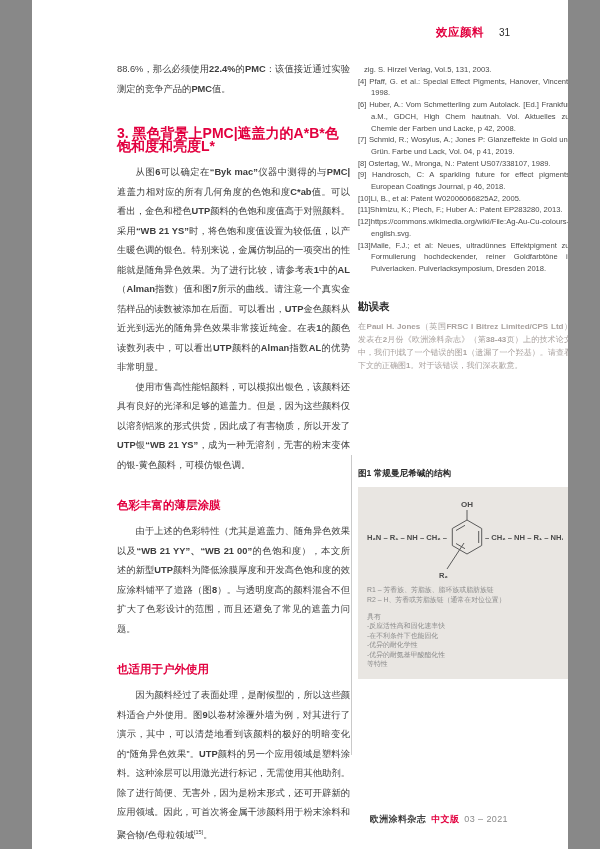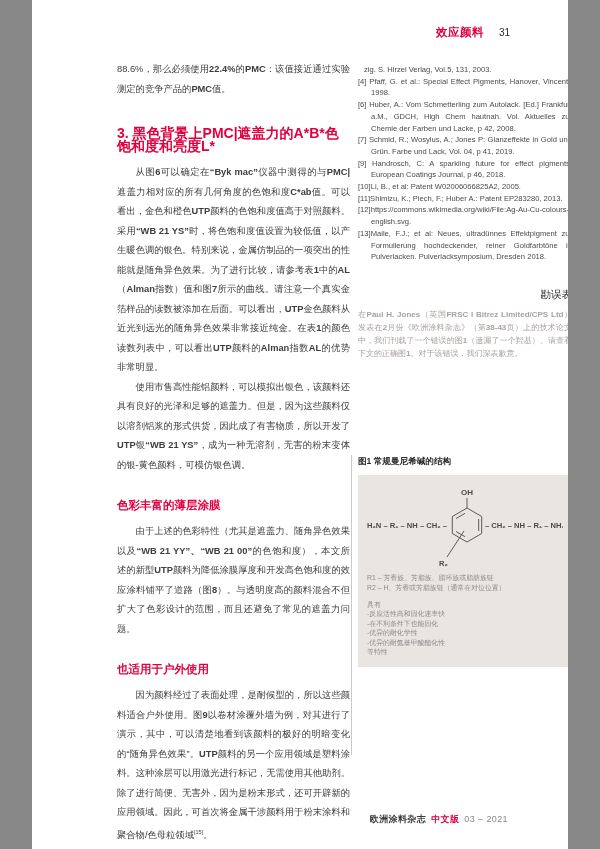--- a/index.html
+++ b/index.html
@@ -20,21 +20,21 @@
   .ref{font-size:7.6px;line-height:11.7px;color:#4a4a4a;padding-left:13px;text-indent:-13px;text-align:justify;}
   .ref.cont{padding-left:6px;text-indent:0;}
   .sup{vertical-align:super;font-size:5.5px;}
   
   .author{display:flex;gap:9px;margin:12px 0 0 8px;}
   .photo{width:58px;height:58px;flex:none;}
   .a-name{color:var(--red);font-weight:bold;font-size:9.5px;margin:3px 0 4px;}
   .a-co{font-size:8.6px;color:#585858;line-height:14px;}
   .a-mail{font-size:8.6px;color:#585858;text-decoration:underline;line-height:14px;cursor:pointer;display:inline-block;}
   
-  .err-h{font-size:10.5px;font-weight:normal;color:#2b2b2b;margin:25px 0 6px;text-align:right;}
+  .err-h{font-size:10.5px;font-weight:bold;color:#2b2b2b;margin:25px 0 6px;}
   .err-b{font-size:8px;line-height:13px;color:#a9a29f;text-align:justify;margin:0;}
   
   .fig-cap{font-size:8.6px;font-weight:bold;color:#2b2b2b;margin:96px 0 7px;}
   .fig-box{background:#e9e6e2;padding:10px 9px 10px;}
   .legend-line{font-size:6.9px;line-height:10px;color:#8b8b8b;margin:0;}
   .notes{margin-top:7px;}
   .note{font-size:6.9px;line-height:9.5px;color:#8b8b8b;margin:0;}
   
   .divider{position:absolute;left:319px;top:455px;width:1px;height:300px;background:#c9c9c9;}
   
@@ -70,20 +70,21 @@
 
   </div>
 
   <div class="divider"></div>
 
   <div class="col-right">
     <div class="ref cont">zig. S. Hirzel Verlag, Vol.5, 131, 2003.</div>
     <div class="ref">[4] Pfaff, G. et al.: Special Effect Pigments, Hanover, Vincentz 1998.</div>
     <div class="ref">[6] Huber, A.: Vom Schmetterling zum Autolack. [Ed.] Frankfurt a.M., GDCH, High Chem hautnah. Vol. Aktuelles zur Chemie der Farben und Lacke, p 42, 2008.</div>
     <div class="ref">[7] Schmid, R.; Wosylus, A.; Jones P: Glanzeffekte in Gold und Grün. Farbe und Lack, Vol. 04, p 41, 2019.</div>
+    <div class="ref">[8] Ostertag, W., Mronga, N.: Patent US07/338107, 1989.</div>
     <div class="ref">[9] Handrosch, C: A sparkling future for effect pigments, European Coatings Journal, p 46, 2018.</div>
     <div class="ref">[10]Li, B., et al: Patent W02006066825A2, 2005.</div>
     <div class="ref">[11]Shimizu, K.; Piech, F.; Huber A.: Patent EP283280, 2013.</div>
     <div class="ref">[12]https://commons.wikimedia.org/wiki/File:Ag-Au-Cu-colours-english.svg.</div>
     <div class="ref">[13]Maile, F.J.; et al: Neues, ultradünnes Effektpigment zur Formulierung hochdeckender, reiner Goldfarbtöne in Pulverlacken. Pulverlacksymposium, Dresden 2018.</div>
 
 
     <div class="err-h">勘误表</div>
     <p class="err-b"><span>在</span><span style="font-weight: bold;">Paul H. Jones</span><span>（英国</span><span style="font-weight: bold;">FRSC I Bitrez Limited/CPS Ltd</span><span>）发表在</span><span style="font-weight: bold;">2</span><span>月份《欧洲涂料杂志》（第</span><span style="font-weight: bold;">38-43</span><span>页）上的技术论文中，我们刊载了一个错误的图</span><span style="font-weight: bold;">1</span><span>（遗漏了一个羟基）。请查看下文的正确图</span><span style="font-weight: bold;">1</span><span>。对于该错误，我们深表歉意。</span></p>
 

